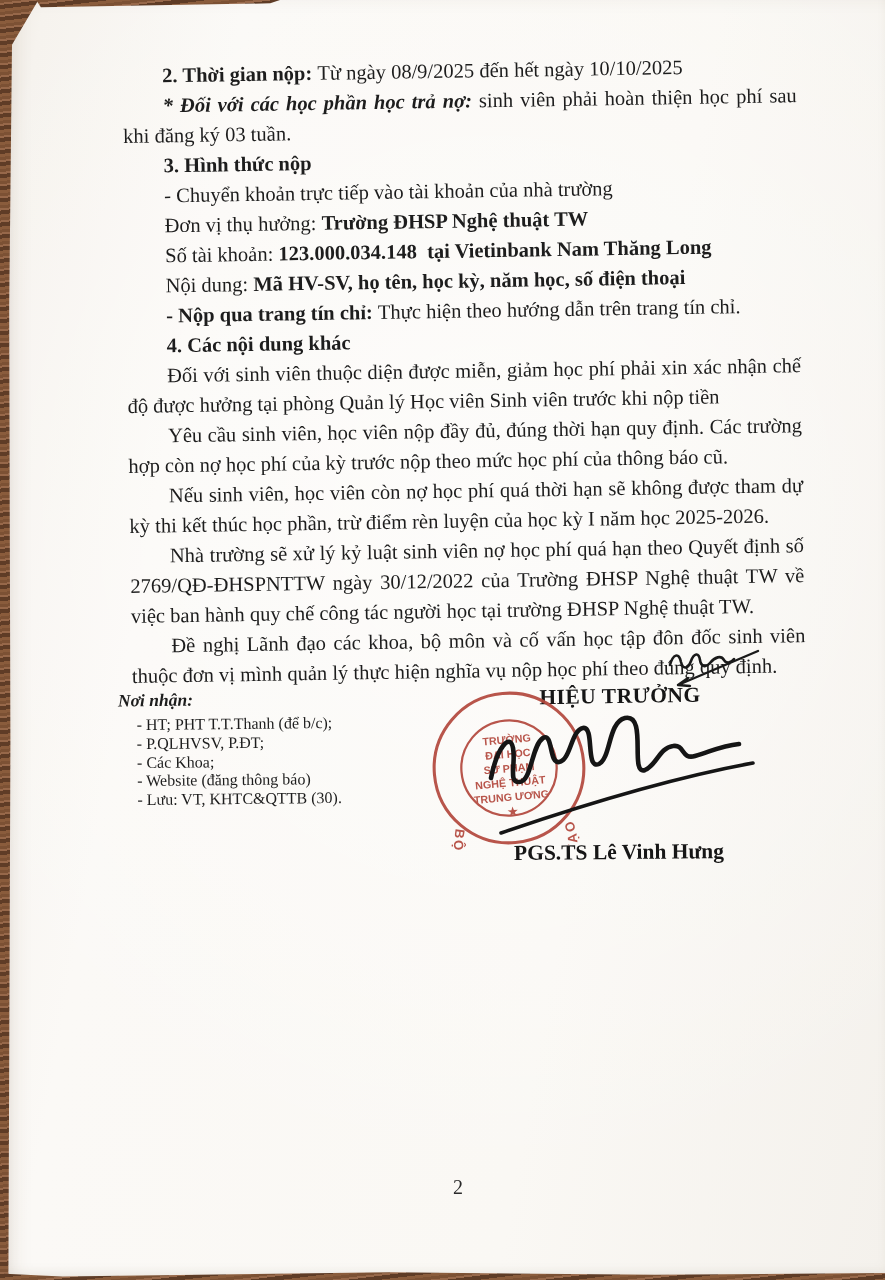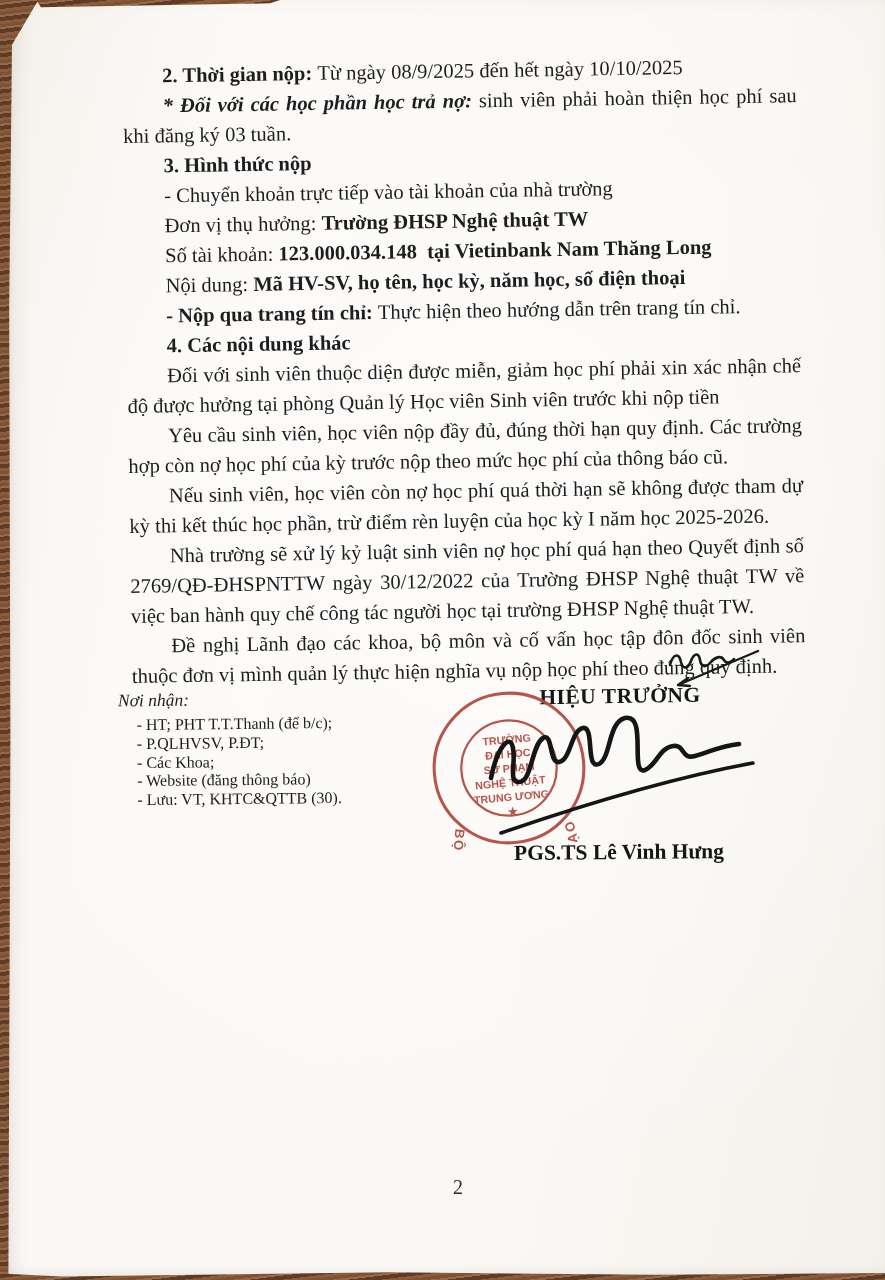--- a/index.html
+++ b/index.html
@@ -35,21 +35,21 @@
     font-size:20.5px;line-height:30px;color:#1d1d1d;
     text-align:justify;
   }
   .para{margin:0;text-indent:40px;}
   .b{font-weight:bold;}
   .bi{font-weight:bold;font-style:italic;}
   .r{font-weight:normal;}
 
   .recipients-label{
     position:absolute;left:118px;top:690px;
-    font-size:17.5px;font-weight:normal;font-style:italic;color:#1d1d1d;
+    font-size:17.5px;font-weight:bold;font-style:italic;color:#1d1d1d;
     transform:rotate(-0.6deg);
   }
   .recipients-list{
     position:absolute;left:137px;top:715px;
     font-size:16px;line-height:18.8px;color:#1d1d1d;
     transform:rotate(-0.6deg);
   }
   .signature-title{
     position:absolute;left:508px;top:684px;width:224px;text-align:center;
     font-size:21.5px;font-weight:bold;letter-spacing:.5px;color:#161616;

